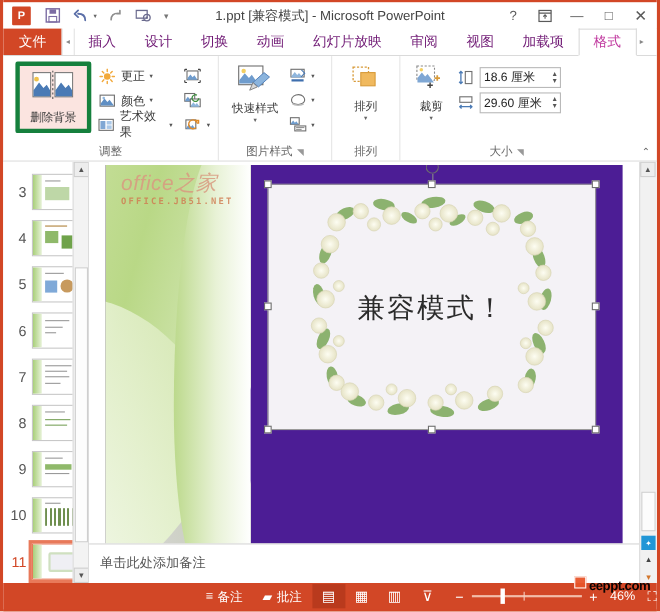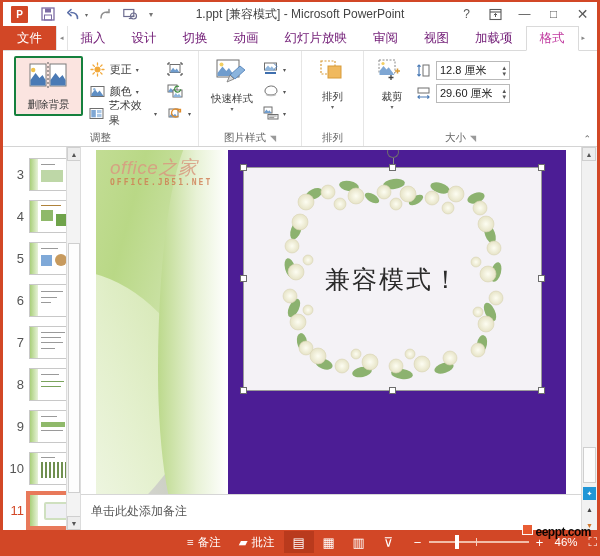--- a/index.html
+++ b/index.html
@@ -57,21 +57,21 @@
   .rgroup-label { height: 16px; font-size: 10.5px; color: #666; 
                   display: flex; align-items: center; justify-content: center; gap: 4px; }
   .dlg-launcher { font-size: 8px; color: #999; }
 
   .bigbtn { display: flex; flex-direction: column; align-items: center; justify-content: flex-start;
             padding: 3px 5px; width: 62px; }
   .bigbtn .ic { margin-bottom: 2px; }
   .bigbtn .lbl { font-size: 10.5px; color: #3b3b3b; text-align: center; line-height: 12px; }
   .bigbtn .caret { font-size: 6px; color: #666; margin-top: 1px; }
 
-  .removebg { border: 2px solid #15803d; background: #fbe4e0; border-radius: 2px;
+  .removebg { border: 4px solid #15803d; background: #fbe4e0; border-radius: 2px;
               width: 72px; padding: 4px 2px; margin: 1px 4px 0 6px; }
 
   .smallrow { display: flex; align-items: center; gap: 4px; height: 22px; padding: 0 2px; }
   .smallrow .lbl { font-size: 11px; color: #3b3b3b; }
   .smallrow .caret { font-size: 6px; color: #555; }
   .smallcol { display: flex; flex-direction: column; justify-content: center; padding-top: 3px; }
 
   .icobox { width: 17px; height: 17px; display: flex; align-items: center; justify-content: center; }
 
   .sizerow { display: flex; align-items: center; gap: 4px; margin-bottom: 4px; }
@@ -428,21 +428,21 @@
         </div>
         <div style="padding-top:6px">
           <div class="sizerow">
             <span class="icobox">
               <svg width="16" height="16" viewBox="0 0 16 16">
                   <path d="M3 2v11M1.4 3.6L3 2l1.6 1.6M1.4 11.4L3 13l1.6-1.6" fill="none" stroke="#4a7ab5" stroke-width="1.2"></path>
                   <rect x="7" y="2" width="6" height="11" fill="#fff" stroke="#6f6f6f" stroke-width="1"></rect>
                 </svg>
             </span>
             <div class="spin">
-              <span class="val">12.8 厘米</span>
+              <span class="val">18.6 厘米</span>
               <span class="arrows">
                 <span>▴</span>
                 <span>▾</span>
               </span>
             </div>
           </div>
           <div class="sizerow">
             <span class="icobox">
               <svg width="16" height="16" viewBox="0 0 16 16">
                   <rect x="2" y="2" width="11" height="5" fill="#fff" stroke="#6f6f6f" stroke-width="1"></rect>

